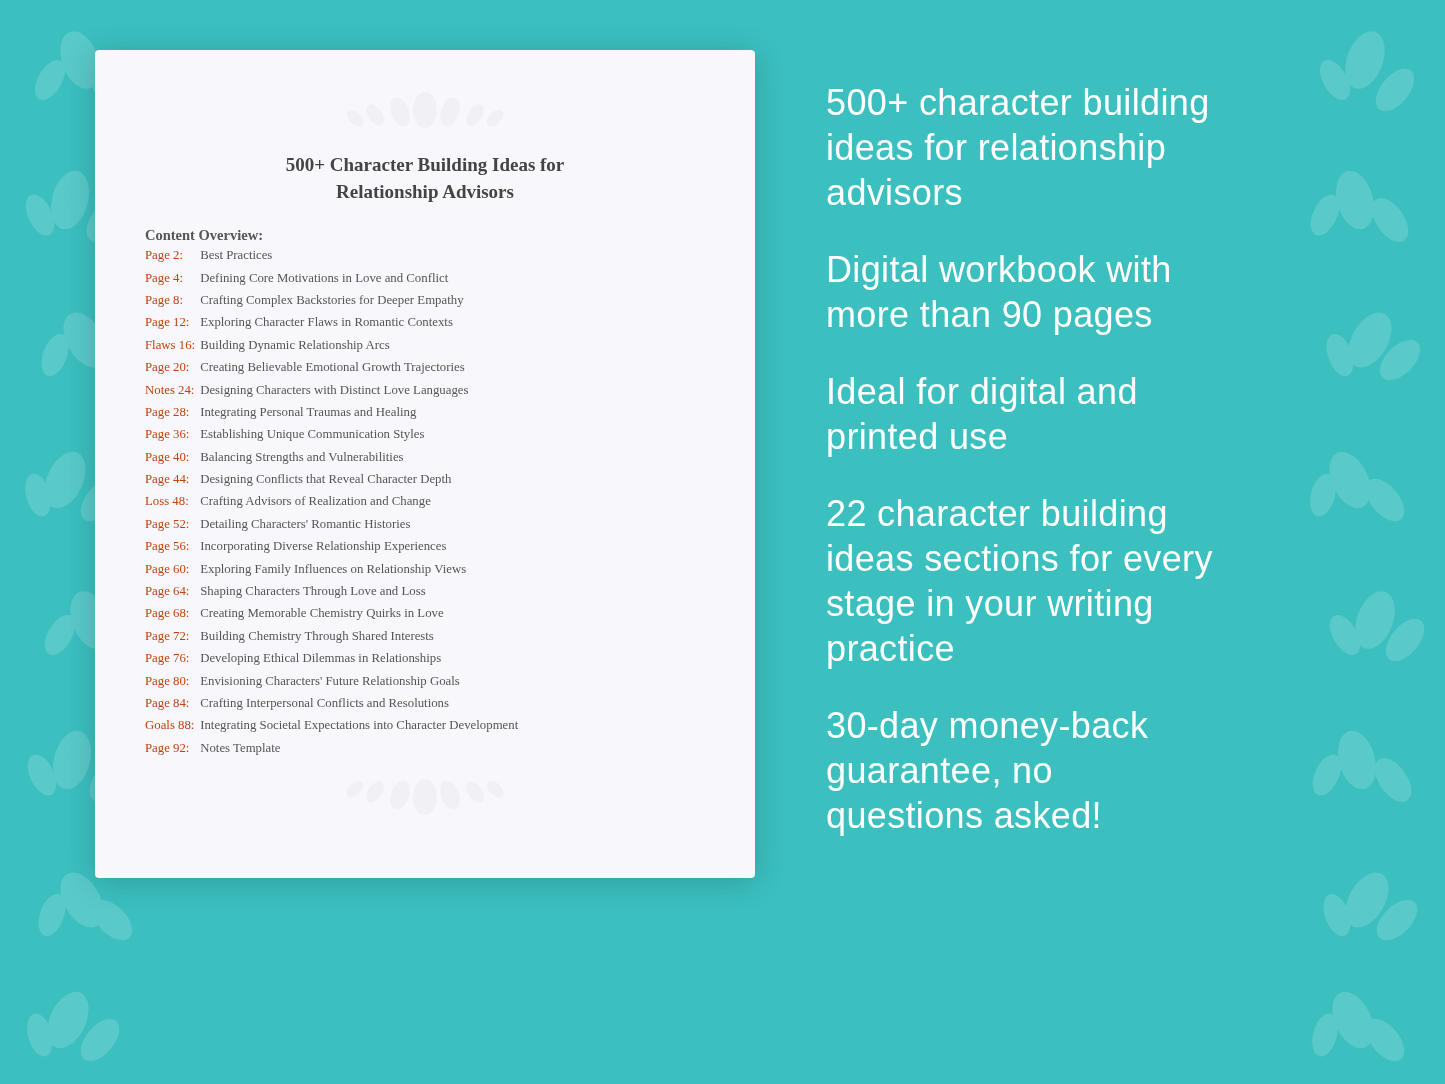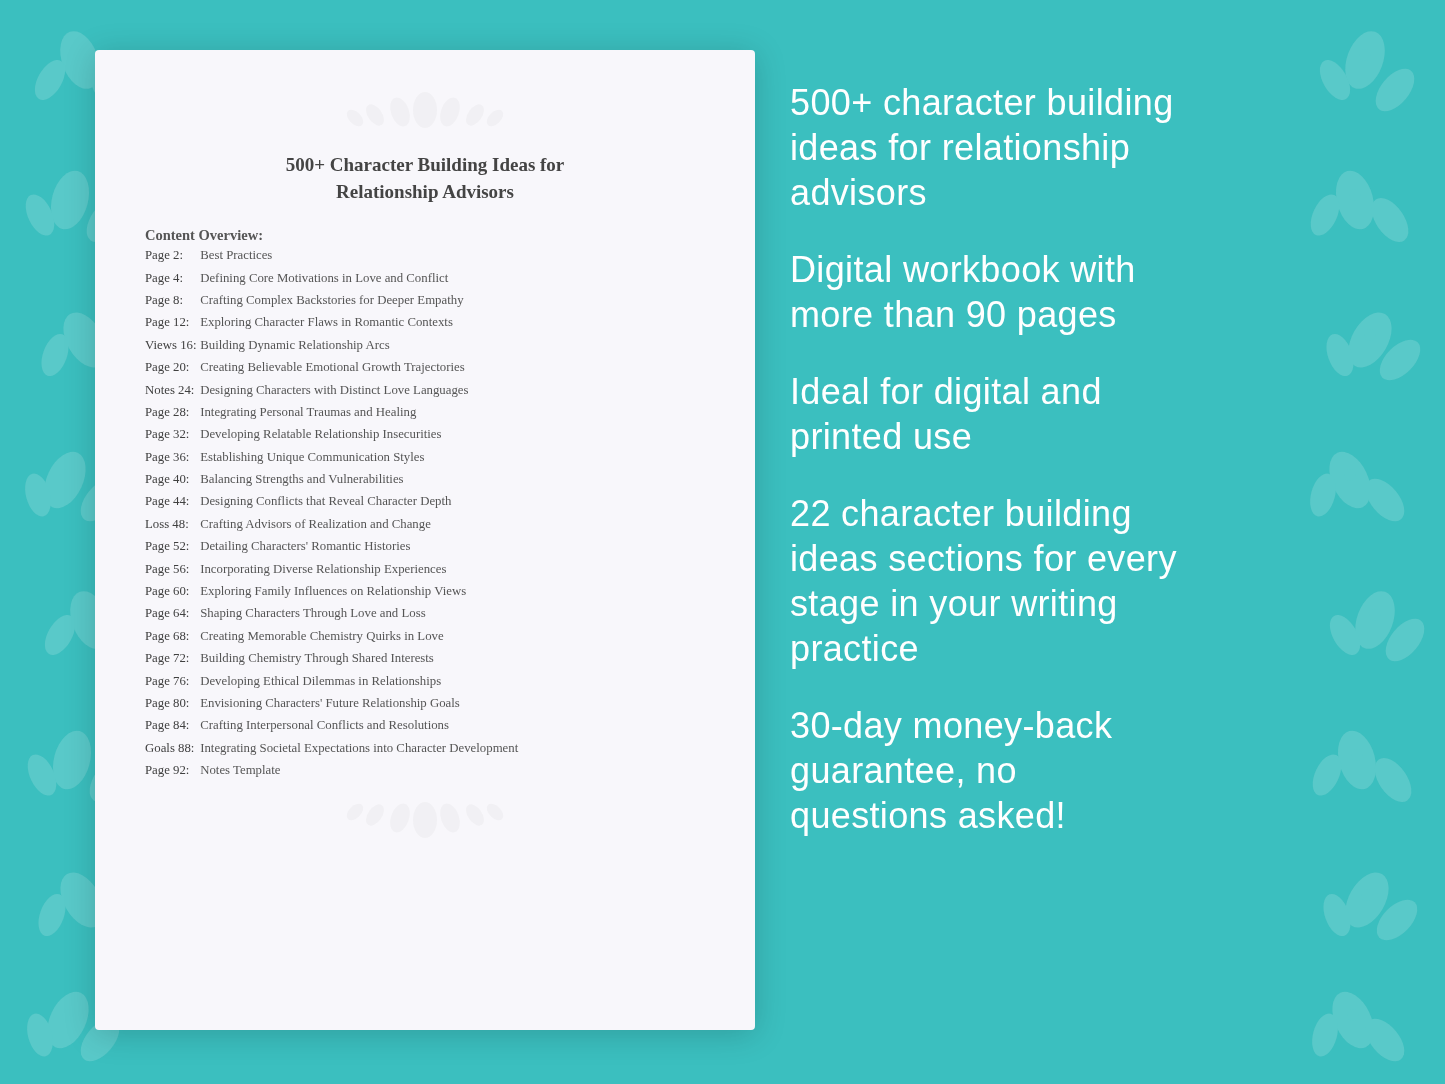--- a/index.html
+++ b/index.html
@@ -29,21 +29,21 @@
       width: 100%;
       height: 100%;
     }
 
     
     .document-wrapper {
       position: absolute;
       left: 95px;
       top: 50px;
       width: 660px;
-      height: 980px;
+      height: 828px;
       background: #f8f7fb;
       border-radius: 4px;
       box-shadow: 0 4px 32px rgba(0,0,0,0.18);
       padding: 40px 50px;
       overflow: hidden;
     }
 
     .doc-deco-top {
       text-align: center;
       margin-bottom: 18px;
@@ -81,21 +81,21 @@
       font-size: 12.8px;
       color: #555;
       line-height: 1.75;
       font-family: 'Georgia', serif;
     }
 
     .toc-item .page-num {
       display: inline-block;
       width: 52px;
       text-align: left;
-      color: #404040;
+      color: #c2410c;
     }
 
     
     .right-panel {
       position: absolute;
       left: 790px;
       top: 80px;
       width: 590px;
       color: #ffffff;
     }
@@ -104,20 +104,21 @@
       margin-bottom: 32px;
     }
 
     .feature-text {
       font-size: 36px;
       font-weight: 400;
       line-height: 1.25;
       font-family: 'Arial', 'Helvetica', sans-serif;
       color: #fff;
       letter-spacing: 0.01em;
+      margin-left: 36px;
     }
   </style>
 </head>
 <body>
 
 <div class="floral-left">
   <svg class="floral-svg" viewBox="0 0 160 1084" xmlns="http://www.w3.org/2000/svg">
     <g fill="#a8e0e0" opacity="0.8">
 
       <ellipse cx="80" cy="60" rx="18" ry="30" transform="rotate(-20 80 60)"></ellipse>
@@ -230,25 +231,24 @@
     <span>Relationship Advisors</span>
   </div>
 
   <div class="content-overview-label">Content Overview:</div>
 
   <ul class="toc-list" id="toc-list">
   <li class="toc-item"><span class="page-num">Page  2:</span><span> Best Practices</span></li>
       <li class="toc-item"><span class="page-num">Page  4:</span><span> Defining Core Motivations in Love and Conflict</span></li>
       <li class="toc-item"><span class="page-num">Page  8:</span><span> Crafting Complex Backstories for Deeper Empathy</span></li>
       <li class="toc-item"><span class="page-num">Page 12:</span><span> Exploring Character Flaws in Romantic Contexts</span></li>
-      <li class="toc-item"><span class="page-num">Views 16:</span><span> Building Dynamic Relationship Arcs</span></li>
+      <li class="toc-item"><span class="page-num">Flaws 16:</span><span> Building Dynamic Relationship Arcs</span></li>
       <li class="toc-item"><span class="page-num">Page 20:</span><span> Creating Believable Emotional Growth Trajectories</span></li>
       <li class="toc-item"><span class="page-num">Notes 24:</span><span> Designing Characters with Distinct Love Languages</span></li>
       <li class="toc-item"><span class="page-num">Page 28:</span><span> Integrating Personal Traumas and Healing</span></li>
-      <li class="toc-item"><span class="page-num">Page 32:</span><span> Developing Relatable Relationship Insecurities</span></li>
       <li class="toc-item"><span class="page-num">Page 36:</span><span> Establishing Unique Communication Styles</span></li>
       <li class="toc-item"><span class="page-num">Page 40:</span><span> Balancing Strengths and Vulnerabilities</span></li>
       <li class="toc-item"><span class="page-num">Page 44:</span><span> Designing Conflicts that Reveal Character Depth</span></li>
       <li class="toc-item"><span class="page-num">Loss 48:</span><span> Crafting Advisors of Realization and Change</span></li>
       <li class="toc-item"><span class="page-num">Page 52:</span><span> Detailing Characters' Romantic Histories</span></li>
       <li class="toc-item"><span class="page-num">Page 56:</span><span> Incorporating Diverse Relationship Experiences</span></li>
       <li class="toc-item"><span class="page-num">Page 60:</span><span> Exploring Family Influences on Relationship Views</span></li>
       <li class="toc-item"><span class="page-num">Page 64:</span><span> Shaping Characters Through Love and Loss</span></li>
       <li class="toc-item"><span class="page-num">Page 68:</span><span> Creating Memorable Chemistry Quirks in Love</span></li>
       <li class="toc-item"><span class="page-num">Page 72:</span><span> Building Chemistry Through Shared Interests</span></li>

